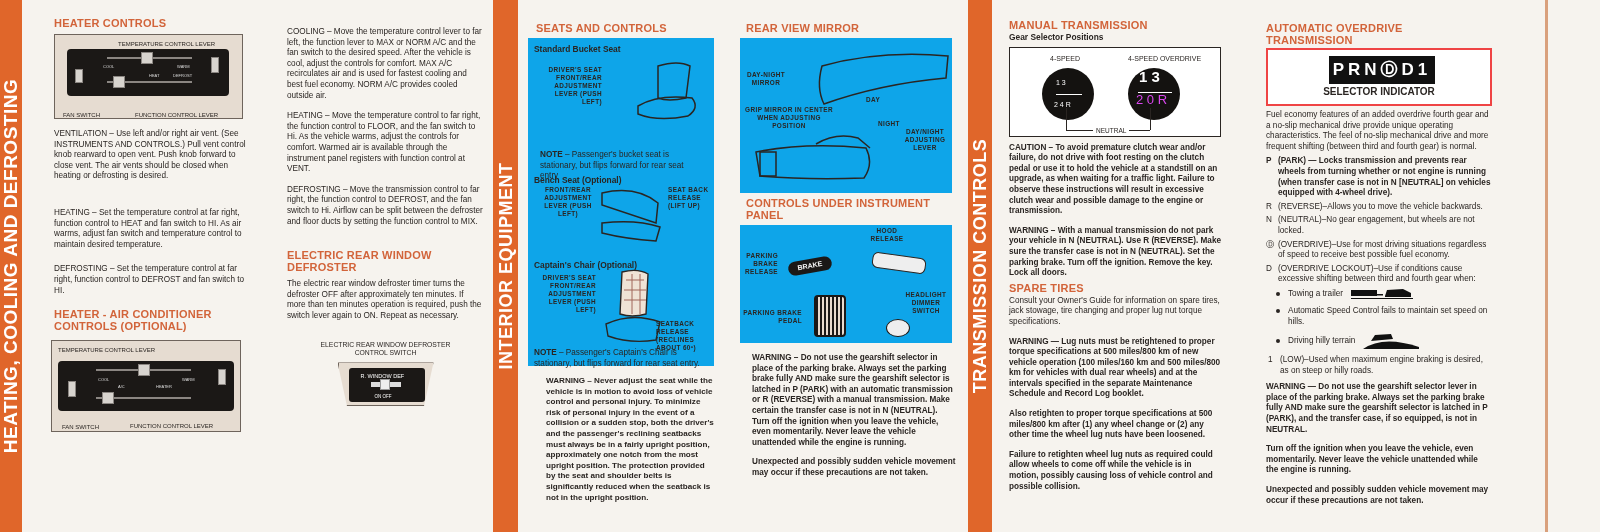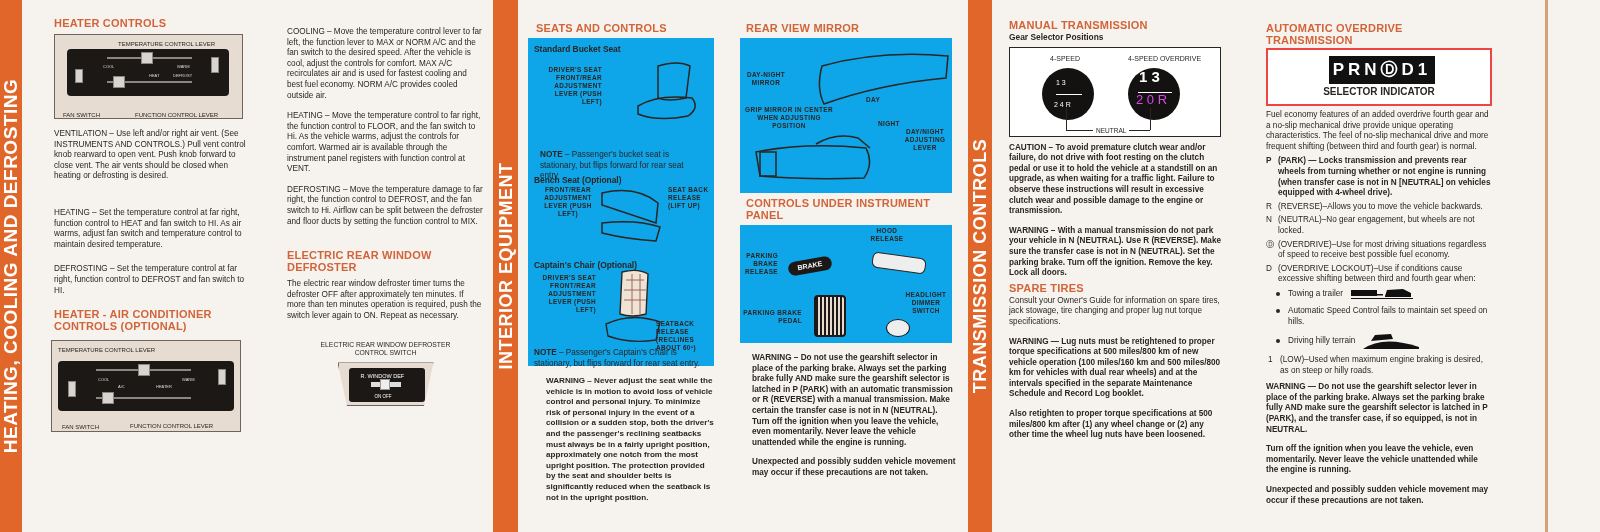--- a/index.html
+++ b/index.html
@@ -101,21 +101,21 @@
       <div class="knob" style="left:160px; top:8px; width:8px; height:16px;"></div>
     </div>
     <span class="lbl" style="left:10px; top:81px;">FAN SWITCH</span>
     <span class="lbl" style="left:78px; top:80px;">FUNCTION CONTROL LEVER</span>
   </div>
 </div>
 
 <div class="col" style="left:287px; top:17px; width:197px;">
   <p style="margin-top:10px">COOLING – Move the temperature control lever to far left, the function lever to MAX or NORM A/C and the fan switch to the desired speed. After the vehicle is cool, adjust the controls for comfort. MAX A/C recirculates air and is used for fastest cooling and best fuel economy. NORM A/C provides cooled outside air.</p>
   <p style="margin-top:10px">HEATING – Move the temperature control to far right, the function control to FLOOR, and the fan switch to Hi. As the vehicle warms, adjust the controls for comfort. Warmed air is available through the instrument panel registers with function control at VENT.</p>
-  <p style="margin-top:10px">DEFROSTING – Move the temperature damage to far right, the function control to DEFROST, and the fan switch to Hi. Airflow can be split between the defroster and floor ducts by setting the function control to MIX.</p>
+  <p style="margin-top:10px">DEFROSTING – Move the transmission control to far right, the function control to DEFROST, and the fan switch to Hi. Airflow can be split between the defroster and floor ducts by setting the function control to MIX.</p>
   <div class="h2" style="margin-top:22px;">ELECTRIC REAR WINDOW DEFROSTER</div>
   <p style="margin-top:6px">The electric rear window defroster timer turns the defroster OFF after approximately ten minutes. If more than ten minutes operation is required, push the switch lever again to ON. Repeat as necessary.</p>
   <div style="text-align:center; font-size:6.8px; line-height:8px; margin-top:20px;">
     <div>ELECTRIC REAR WINDOW DEFROSTER</div>
     <div>CONTROL SWITCH</div>
   </div>
   <div style="margin:5px auto 0; width:96px; height:44px; border:1px solid #6e645c; background:#e6dcd1; clip-path: polygon(0 0,100% 0,90% 100%,10% 100%); position:relative;">
     <div style="position:absolute; left:10px; top:5px; width:76px; height:34px; background:#1b1816; border-radius:3px;"></div>
     <span class="lbl" style="left:22px; top:8px; color:#fff; font-size:5.5px;">R. WINDOW DEF</span>
     <div style="position:absolute; left:32px; top:19px; width:30px; height:5px; background:#ddd;"></div>
@@ -212,20 +212,21 @@
     <div style="position:absolute; left:140px; top:60px; width:1px; height:22px; background:#2a2522;"></div>
     <div style="position:absolute; left:56px; top:82px; width:84px; height:1px; background:#2a2522;"></div>
     <span class="lbl" style="left:83px; top:78px; background:#fff; padding:0 3px; font-size:6.5px;">NEUTRAL</span>
   </div>
   <p class="bold" style="margin-top:6px;">CAUTION – To avoid premature clutch wear and/or failure, do not drive with foot resting on the clutch pedal or use it to hold the vehicle at a standstill on an upgrade, as when waiting for a traffic light. Failure to observe these instructions will result in excessive clutch wear and possible damage to the engine or transmission.</p>
   <p class="bold">WARNING – With a manual transmission do not park your vehicle in N (NEUTRAL). Use R (REVERSE). Make sure the transfer case is not in N (NEUTRAL). Set the parking brake. Turn off the ignition. Remove the key. Lock all doors.</p>
   <div class="h2" style="margin-top:-6px; margin-bottom:2px;">SPARE TIRES</div>
   <p>Consult your Owner's Guide for information on spare tires, jack stowage, tire changing and proper lug nut torque specifications.</p>
   <p class="bold">WARNING — Lug nuts must be retightened to proper torque specifications at 500 miles/800 km of new vehicle operation (100 miles/160 km and 500 miles/800 km for vehicles with dual rear wheels) and at the intervals specified in the separate Maintenance Schedule and Record Log booklet.</p>
   <p class="bold">Also retighten to proper torque specifications at 500 miles/800 km after (1) any wheel change or (2) any other time the wheel lug nuts have been loosened.</p>
+  <p class="bold">Failure to retighten wheel lug nuts as required could allow wheels to come off while the vehicle is in motion, possibly causing loss of vehicle control and possible collision.</p>
 </div>
 
 <div class="col" style="left:1266px; top:22px; width:226px;">
   <div class="h2" style="margin-bottom:0;">AUTOMATIC OVERDRIVE</div>
   <div class="h2" style="margin-bottom:2px;">TRANSMISSION</div>
   <div class="sel-box">
     <div class="prnd">PRNⒹD1</div>
     <div class="sel-cap">SELECTOR INDICATOR</div>
   </div>
   <p style="margin-top:4px; margin-bottom:4px;">Fuel economy features of an added overdrive fourth gear and a no-slip mechanical drive provide unique operating characteristics. The feel of no-slip mechanical drive and more frequent shifting (between third and fourth gear) is normal.</p>

